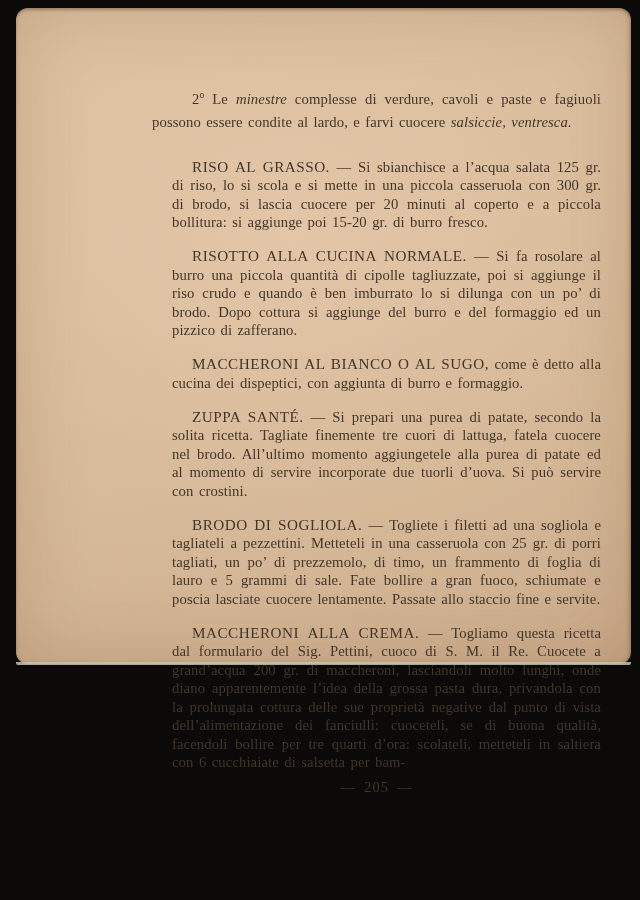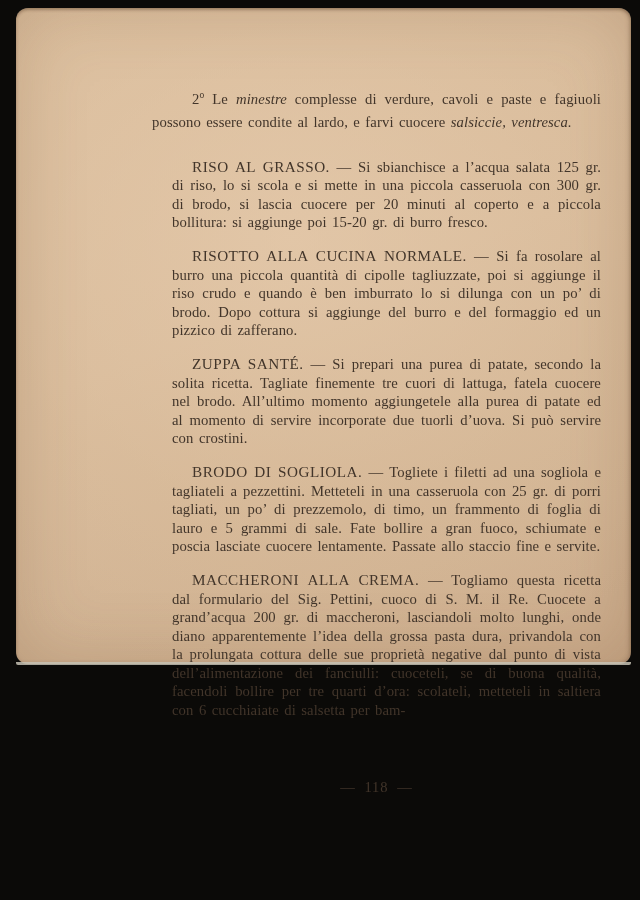--- a/index.html
+++ b/index.html
@@ -97,23 +97,24 @@
 <div class="scan-bg">
   <div class="book-page">
     <div class="page-content">
 
       <p class="intro-paragraph"><span>2</span><span class="ordinal">o</span><span> Le </span><span class="italic">minestre</span><span> complesse di verdure, cavoli e paste e fagiuoli possono essere condite al lardo, e farvi cuocere </span><span class="italic">salsiccie, ventresca.</span></p>
 
         <p class="recipe-paragraph"><span class="recipe-title">RISO AL GRASSO.</span><span class="recipe-dash"> — </span><span class="recipe-body">Si sbianchisce a l’acqua salata 125 gr. di riso, lo si scola e si mette in una piccola casseruola con 300 gr. di brodo, si lascia cuocere per 20 minuti al coperto e a piccola bollitura: si aggiunge poi 15-20 gr. di burro fresco.</span></p>
 
         <p class="recipe-paragraph"><span class="recipe-title">RISOTTO ALLA CUCINA NORMALE.</span><span class="recipe-dash"> — </span><span class="recipe-body">Si fa rosolare al burro una piccola quantità di cipolle tagliuzzate, poi si aggiunge il riso crudo e quando è ben imburrato lo si dilunga con un po’ di brodo. Dopo cottura si aggiunge del burro e del formaggio ed un pizzico di zafferano.</span></p>
 
+        <p class="recipe-paragraph"><span class="recipe-title">MACCHERONI AL BIANCO O AL SUGO,</span><span class="recipe-dash"></span><span class="recipe-body"> come è detto alla cucina dei dispeptici, con aggiunta di burro e formaggio.</span></p>
 
         <p class="recipe-paragraph"><span class="recipe-title">ZUPPA SANTÉ.</span><span class="recipe-dash"> — </span><span class="recipe-body">Si prepari una purea di patate, secondo la solita ricetta. Tagliate finemente tre cuori di lattuga, fatela cuocere nel brodo. All’ultimo momento aggiungetele alla purea di patate ed al momento di servire incorporate due tuorli d’uova. Si può servire con crostini.</span></p>
 
         <p class="recipe-paragraph"><span class="recipe-title">BRODO DI SOGLIOLA.</span><span class="recipe-dash"> — </span><span class="recipe-body">Togliete i filetti ad una sogliola e tagliateli a pezzettini. Metteteli in una casseruola con 25 gr. di porri tagliati, un po’ di prezzemolo, di timo, un frammento di foglia di lauro e 5 grammi di sale. Fate bollire a gran fuoco, schiumate e poscia lasciate cuocere lentamente. Passate allo staccio fine e servite.</span></p>
 
         <p class="recipe-paragraph"><span class="recipe-title">MACCHERONI ALLA CREMA.</span><span class="recipe-dash"> — </span><span class="recipe-body">Togliamo questa ricetta dal formulario del Sig. Pettini, cuoco di S. M. il Re. Cuocete a grand’acqua 200 gr. di maccheroni, lasciandoli molto lunghi, onde diano apparentemente l’idea della grossa pasta dura, privandola con la prolungata cottura delle sue proprietà negative dal punto di vista dell’alimentazione dei fanciulli: cuoceteli, se di buona qualità, facendoli bollire per tre quarti d’ora: scolateli, metteteli in saltiera con 6 cucchiaiate di salsetta per bam-</span></p>
 
     </div>
-    <div class="page-number">— 118 —</div>
+    <div class="page-number">— 205 —</div>
   </div>
 </div>
 
 </body></html>

